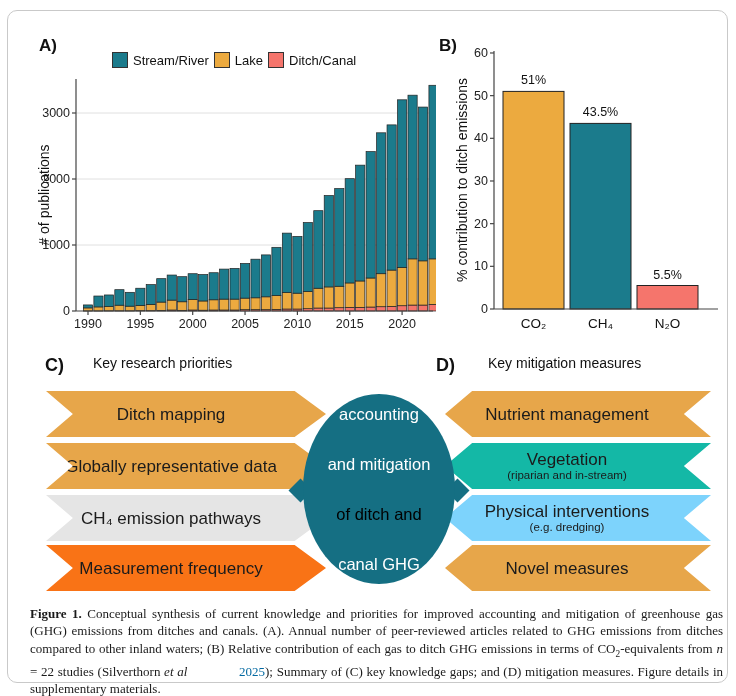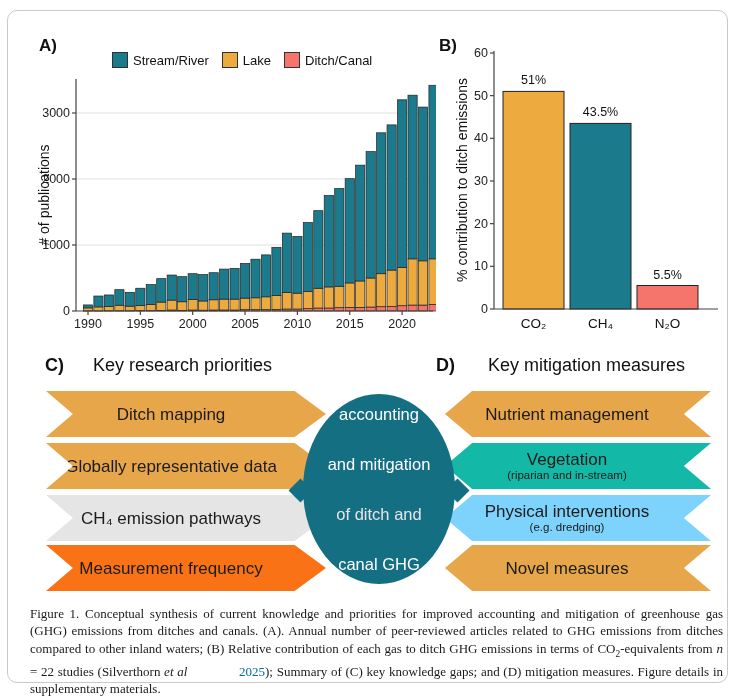--- a/index.html
+++ b/index.html
@@ -2,49 +2,49 @@
 <html><head>
 <meta charset="utf-8">
 <style>
   html,body{margin:0;padding:0;background:#ffffff;}
   #screen{position:relative;width:736px;height:696px;background:#ffffff;overflow:hidden;
           font-family:"Liberation Sans","DejaVu Sans",sans-serif;color:#1a1a1a;}
   #card{position:absolute;left:7px;top:10px;width:719px;height:671px;
         border:1.4px solid #c9c9c9;border-radius:10px;background:#ffffff;}
   .panel-label{position:absolute;font-size:17px;font-weight:bold;color:#111;}
   
-  #legendA{position:absolute;left:104px;top:41px;display:flex;align-items:center;gap:13px;}
+  #legendA{position:absolute;left:104px;top:41px;display:flex;align-items:center;gap:5px;}
   .legend-item{display:flex;align-items:center;gap:5px;}
   .legend-swatch{width:14px;height:14px;border:1px solid #333;}
   .legend-label{font-size:13px;color:#111;}
   
   svg text{font-family:"Liberation Sans","DejaVu Sans",sans-serif;}
   svg .tick{font-size:12.5px;fill:#222;}
   svg .axis-title{font-size:14px;fill:#111;}
   svg .vlabel{font-size:12.5px;fill:#111;}
   svg .cat{font-size:13.5px;fill:#111;}
   
-  .section-title{position:absolute;font-size:18px;color:#111;}
+  .section-title{position:absolute;font-size:14px;color:#111;}
   .arrow{position:absolute;display:flex;flex-direction:column;align-items:center;justify-content:center;}
   .arrow-left{left:38px;width:280px;padding-right:30px;box-sizing:border-box;
     clip-path:polygon(9.6% 50%,0% 0%,88.8% 0%,100% 50%,88.8% 100%,0% 100%);}
   .arrow-right{left:437px;width:266px;padding-right:34px;padding-left:12px;box-sizing:border-box;
     clip-path:polygon(0% 50%,10.2% 0%,100% 0%,89.8% 50%,100% 100%,10.2% 100%);}
   .arrow-main{font-size:17px;line-height:19px;color:#1b1b1b;text-align:center;}
   .arrow-sub{font-size:11.5px;line-height:13px;color:#1b1b1b;text-align:center;}
   .tab{position:absolute;width:17px;height:17px;transform:rotate(45deg);}
   #center-circle{position:absolute;left:295px;top:383px;width:152px;height:190px;border-radius:50%;
     display:flex;flex-direction:column;align-items:center;justify-content:center;gap:28px;}
   .circle-line{font-size:16.5px;line-height:22px;text-align:center;}
   
   #caption{position:absolute;left:22px;top:594px;width:693px;
     font-family:"Liberation Serif","DejaVu Serif",serif;font-size:13px;line-height:17.4px;
     color:#1a1a1a;text-align:justify;}
   #caption sub{font-size:0.72em;}
-  .seg-bold{font-weight:normal;}
+  .seg-bold{font-weight:bold;}
   .seg-italic{font-style:italic;}
   .seg-link{color:#0369a1;cursor:pointer;margin-left:48px;}
 </style>
 </head>
 <body>
 
 <div id="screen">
   <div id="card">
 
     <div class="panel-label" style="left:31px;top:25px;">A)</div>
@@ -258,20 +258,20 @@
           <div class="arrow-main">Novel measures</div>
         </div>
       </div>
 
     <div class="tab" id="tab-left" style="left: 284px; top: 471px; background: rgb(21, 111, 131);"></div>
     <div class="tab" id="tab-right" style="left: 441px; top: 471px; background: rgb(21, 111, 131);"></div>
     <div id="center-circle" style="background: rgb(21, 111, 131);">
         <div class="circle-line" style="color: rgb(255, 255, 255);">Improved</div>
         <div class="circle-line" style="color: rgb(255, 255, 255);">accounting</div>
         <div class="circle-line" style="color: rgb(255, 255, 255);">and mitigation</div>
-        <div class="circle-line" style="color: #e5e5e5;">of ditch and</div>
+        <div class="circle-line" style="color: #000000;">of ditch and</div>
         <div class="circle-line" style="color: rgb(255, 255, 255);">canal GHG</div>
         <div class="circle-line" style="color: rgb(255, 255, 255);">emissions</div>
       </div>
 
     <div id="caption"><span class="seg-bold">Figure 1. </span><span>Conceptual synthesis of current knowledge and priorities for improved accounting and mitigation of greenhouse gas (GHG) emissions from ditches and canals. (A). Annual number of peer-reviewed articles related to GHG emissions from ditches compared to other inland waters; (B) Relative contribution of each gas to ditch GHG emissions in terms of CO</span><sub>2</sub><span>-equivalents from </span><span class="seg-italic">n</span><span> = 22 studies (Silverthorn </span><span class="seg-italic">et al</span><span> </span><span class="seg-link">2025</span><span>); Summary of (C) key knowledge gaps; and (D) mitigation measures. Figure details in supplementary materials.</span></div>
   </div>
 </div>
 
 </body></html>

